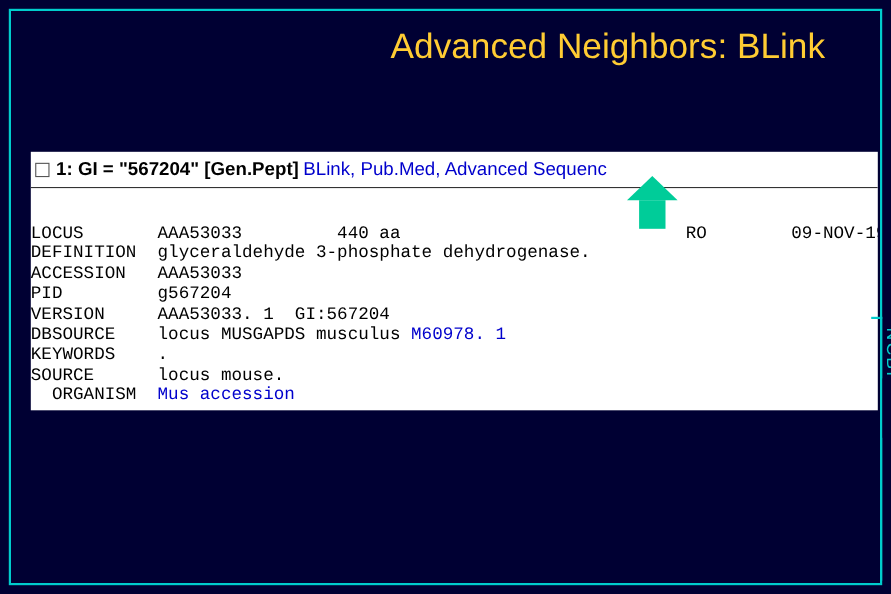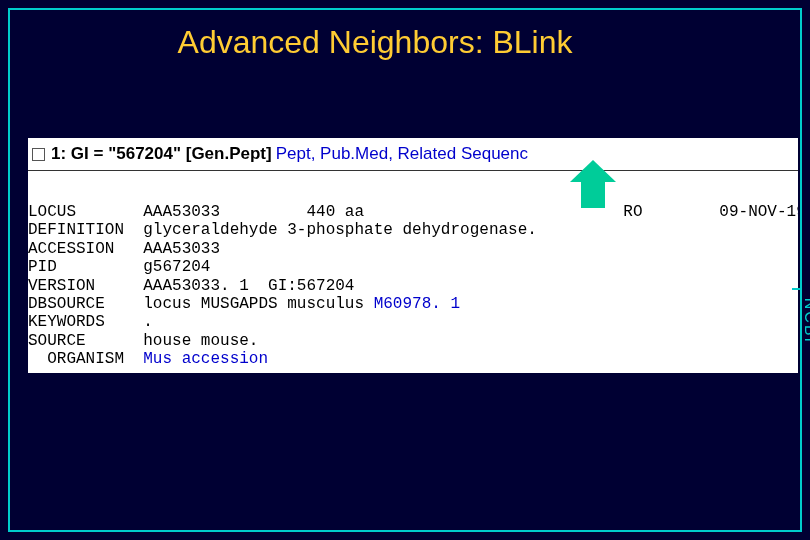--- a/index.html
+++ b/index.html
@@ -17,21 +17,21 @@
     left: 8px;
     right: 8px;
     bottom: 8px;
     border: 2px solid #00cccc;
   }
   .title {
     position: absolute;
     top: 24px;
     left: 0;
     width: 750px;
-    text-align: center;
+    text-align: right;
     color: #ffcc33;
     font-size: 32px;
     font-weight: normal;
   }
   .panel {
     position: absolute;
     top: 138px;
     left: 28px;
     width: 770px;
     height: 235px;
@@ -132,30 +132,30 @@
 <body>
 
 <div class="slide-border"></div>
 
 <h1 class="title">Advanced Neighbors: BLink</h1>
 
 <div class="panel">
   <div class="header-row">
     <span class="checkbox"></span>
     <span class="hdr-text">1: GI = "567204" [Gen.Pept]</span>
-    <span class="hdr-links">Pept, Pub.Med, Related Sequenc</span>
+    <span class="hdr-links">BLink, Pub.Med, Advanced Sequenc</span>
   </div>
   <div class="record"><span>LOCUS</span>       <span>AAA53033         440 aa                           RO        09-NOV-1994</span>
 <span>DEFINITION</span>  <span>glyceraldehyde 3-phosphate dehydrogenase.</span>
 <span>ACCESSION</span>   <span>AAA53033</span>
 <span>PID</span>         <span>g567204</span>
 <span>VERSION</span>     <span>AAA53033. 1  GI:567204</span>
 <span>DBSOURCE</span>    <span>locus MUSGAPDS musculus </span><span class="link">M60978. 1</span>
 <span>KEYWORDS</span>    <span>.</span>
-<span>SOURCE</span>      <span>house mouse.</span>
+<span>SOURCE</span>      <span>locus mouse.</span>
 <span>  ORGANISM</span>  <span class="link">Mus accession</span></div>
 </div>
 
 <div class="arrow-wrap">
   <div class="arrow-head"></div>
   <div class="arrow-shaft"></div>
 </div>
 
 <div class="ncbi-tick-top"></div>
 <div class="ncbi-line-top"></div>

